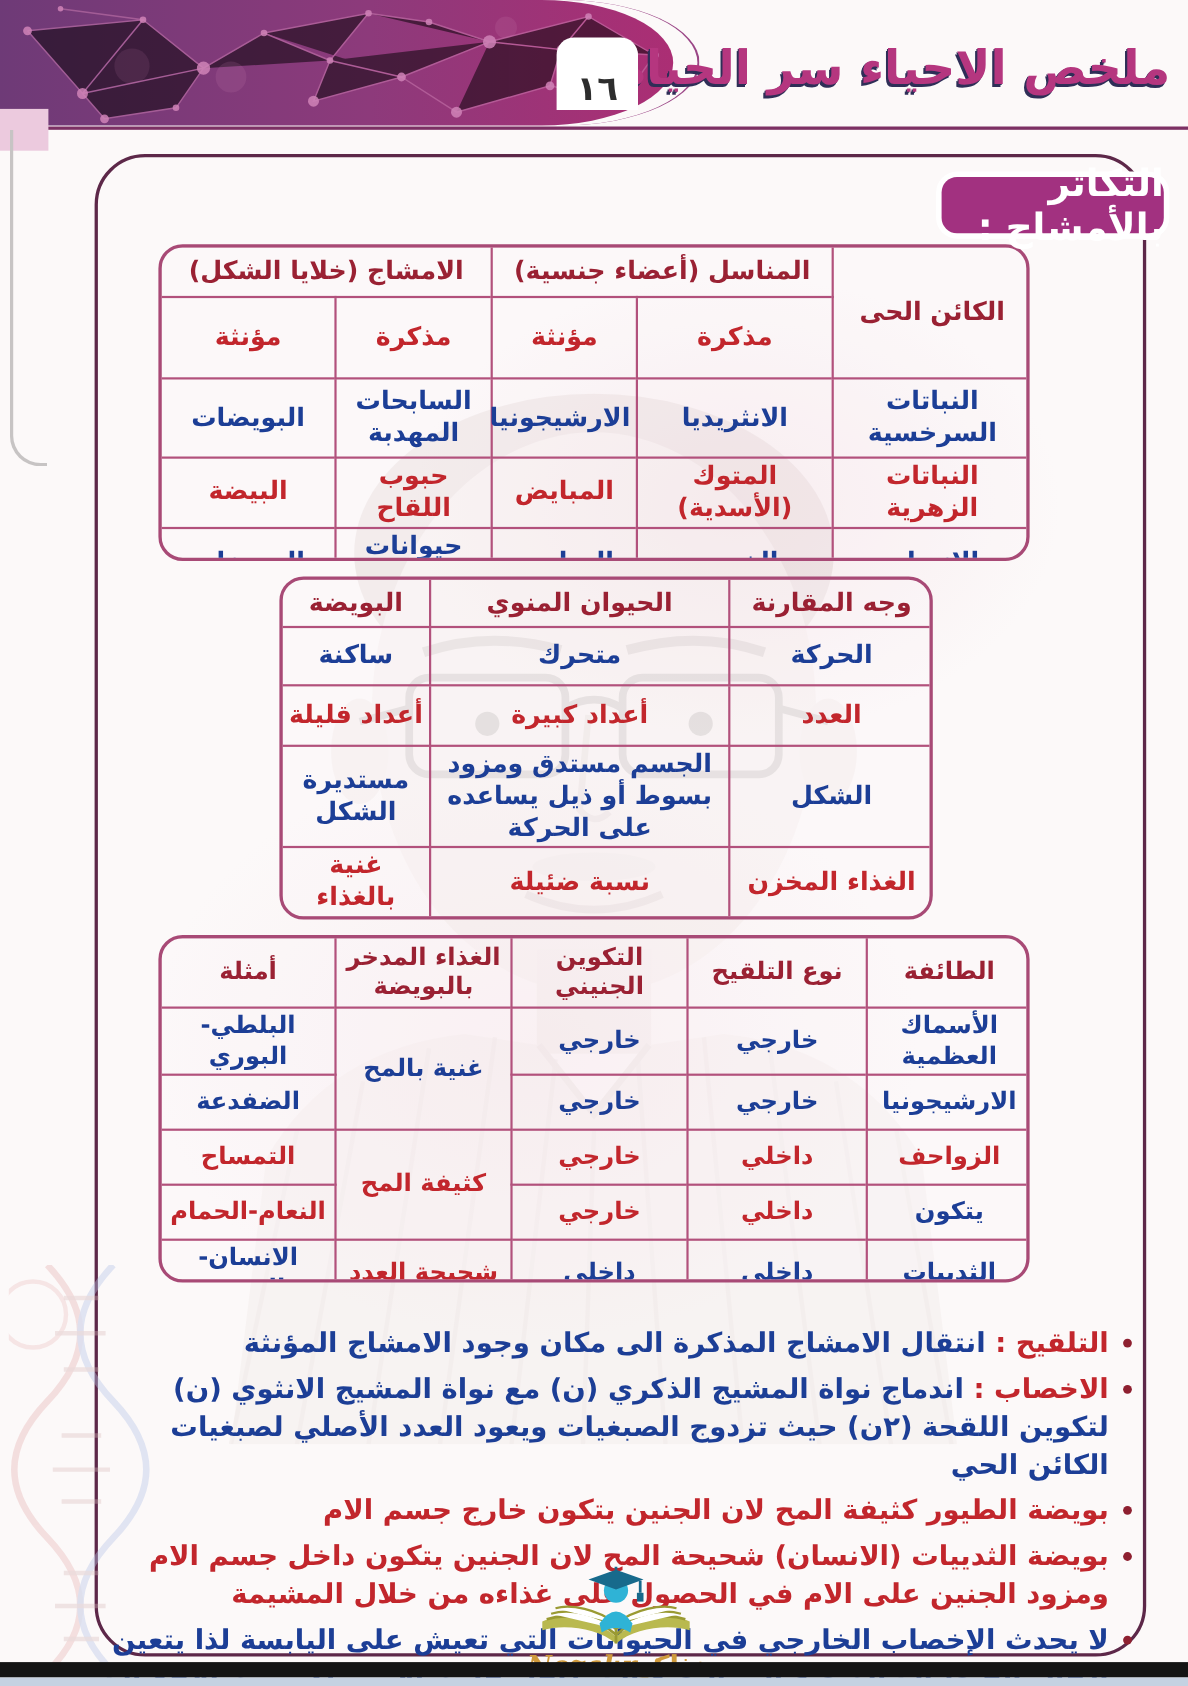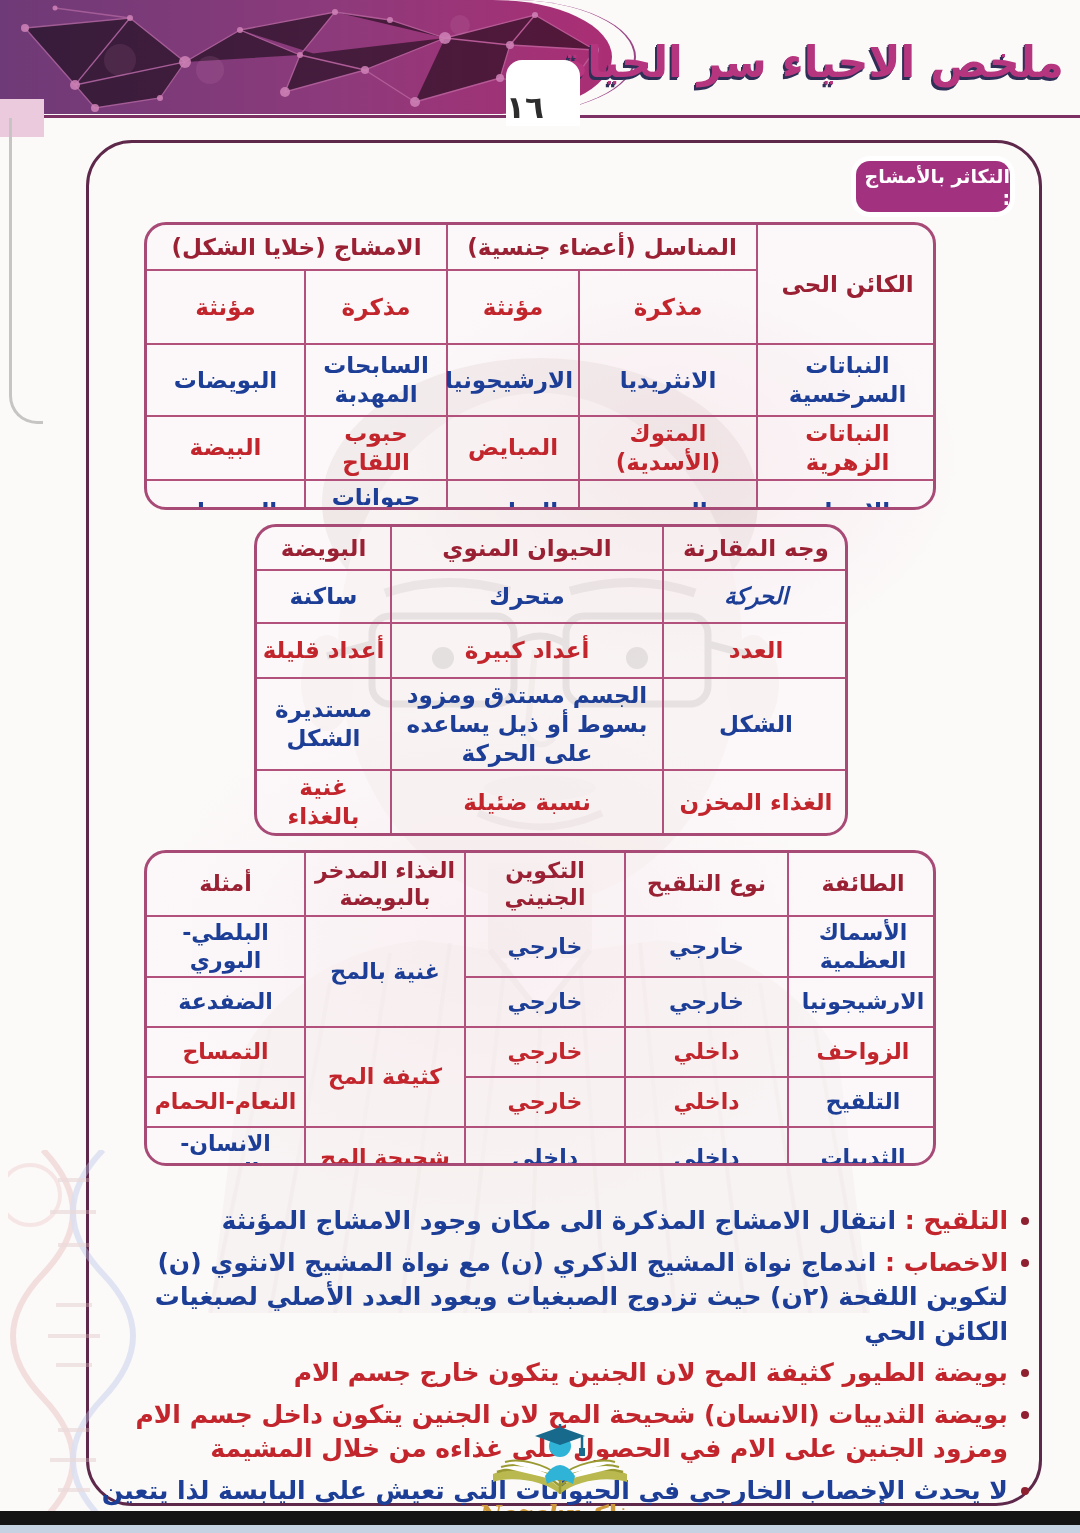--- a/index.html
+++ b/index.html
@@ -21,23 +21,23 @@
   }
   .banner svg { position: absolute; inset: 0; width: 100%; height: 100%; border-radius: inherit; }
   .banner-outline {
     position: absolute; left: 0; top: 0; width: 636px; height: 114px;
     border-right: 2.5px solid #9a4586;
     border-radius: 0 140px 140px 0 / 0 64px 64px 0;
   }
   .header-line { position: absolute; left: 0; top: 115px; width: 1080px; height: 2.5px; background: #7c3064; }
   .pink-corner { position: absolute; left: 0; top: 99px; width: 44px; height: 38px; background: #eccade; }
   .page-tab {
-    position: absolute; left: 506px; top: 60px; width: 74px; height: 66px;
+    position: absolute; left: 506px; top: 34px; width: 74px; height: 66px;
     background: #fff; border-radius: 16px 16px 0 0; z-index: 3;
-    display: flex; align-items: flex-end; padding-bottom: 1px;
+    display: flex; align-items: flex-end; justify-content: center; padding-bottom: 1px;
   }
   .page-tab .num { font-size: 31px; font-weight: bold; color: #2d2d2d; }
   .page-title {
     position: absolute; left: 612px; top: 16px; width: 462px; height: 92px;
     display: flex; align-items: center; justify-content: flex-start;
     direction: rtl; padding-right: 10px;
     font-size: 43px; font-weight: bold; color: #b5367f;
     text-shadow: -2px 3px 0 #2e2e57, -1px 1px 0 #2e2e57;
     white-space: nowrap;
   }
@@ -46,24 +46,24 @@
   .gray-curl {
     position: absolute; left: 9px; top: 118px; width: 34px; height: 306px;
     border-left: 3px solid #c7c4c4; border-bottom: 3px solid #c7c4c4;
     border-bottom-left-radius: 28px;
   }
   .main-frame {
     position: absolute; left: 86px; top: 140px; width: 956px; height: 1366px;
     border: 3px solid #5d2849; border-radius: 46px;
   }
   .badge {
-    position: absolute; left: 856px; top: 161px; width: 154px; height: 51px;
+    position: absolute; left: 856px; top: 161px; width: 202px; height: 51px;
     background: #a23180; border-radius: 14px; box-shadow: 0 0 0 5px #ffffff;
     display: flex; align-items: center; justify-content: center;
-    color: #fff; font-size: 19px; font-weight: bold; direction: rtl; z-index: 5;
+    color: #fff; font-size: 34px; font-weight: bold; direction: rtl; z-index: 5;
   }
 
   
   .face-wm { position: absolute; left: 150px; top: 248px; width: 780px; height: 1065px; opacity: .20; z-index: 0; pointer-events: none; }
   .dna-wm  { position: absolute; left: 8px; top: 1150px; width: 165px; height: 370px; opacity: .5; z-index: 0; pointer-events: none; }
 
   
   .tbl-wrap {
     position: absolute; border: 3px solid #a84a76; border-radius: 22px;
     overflow: hidden; background: rgba(253,246,248,.30); z-index: 2;
@@ -236,21 +236,21 @@
           <col style="width:272px">
           <col style="width:135px">
         </colgroup>
       <tbody>
           <tr style="height:44px">
         <td style="color: rgb(154, 33, 51);">وجه المقارنة</td>
         <td style="color: rgb(154, 33, 51);">الحيوان المنوي</td>
         <td style="color: rgb(154, 33, 51);">البويضة</td>
       </tr>
       <tr style="height:53px">
-        <td style="color: rgb(28, 62, 150); font-style: italic;">الحركة</td>
+        <td style="color: rgb(28, 62, 150);">الحركة</td>
         <td style="color: rgb(28, 62, 150);">متحرك</td>
         <td style="color: rgb(28, 62, 150);">ساكنة</td>
       </tr>
       <tr style="height:55px">
         <td style="color: rgb(194, 38, 44);">العدد</td>
         <td style="color: rgb(194, 38, 44);">أعداد كبيرة</td>
         <td style="color: rgb(194, 38, 44);">أعداد قليلة</td>
       </tr>
       <tr style="height:76px">
         <td style="color: rgb(28, 62, 150);">الشكل</td>
@@ -302,30 +302,30 @@
         <td style="color: rgb(28, 62, 150);">الضفدعة</td>
       </tr>
       <tr style="height:50px">
         <td style="color: rgb(194, 38, 44);">الزواحف</td>
         <td style="color: rgb(194, 38, 44);">داخلي</td>
         <td style="color: rgb(194, 38, 44);">خارجي</td>
         <td rowspan="2" style="color: rgb(194, 38, 44);">كثيفة المح</td>
         <td style="color: rgb(194, 38, 44);">التمساح</td>
       </tr>
       <tr style="height:50px">
-        <td style="color: rgb(28, 62, 150);">التلقيح</td>
+        <td style="color: rgb(28, 62, 150);">يتكون</td>
         <td style="color: rgb(194, 38, 44);">داخلي</td>
         <td style="color: rgb(194, 38, 44);">خارجي</td>
         <td style="color: rgb(194, 38, 44);">النعام-الحمام</td>
       </tr>
       <tr style="height:48px">
         <td style="color: rgb(28, 62, 150);">الثدييات</td>
         <td style="color: rgb(28, 62, 150);">داخلي</td>
         <td style="color: rgb(28, 62, 150);">داخلي</td>
-        <td style="color: rgb(194, 38, 44);">شحيحة المح</td>
+        <td style="color: rgb(194, 38, 44);">شحيحة العدد</td>
         <td style="color: rgb(28, 62, 150);">الانسان-الحوت</td>
       </tr>
     </tbody>
       </table>
   </div>
 
   <div class="notes">
     <ul>
       <li>
         <span style="color: rgb(194, 38, 44);">التلقيح :</span>

